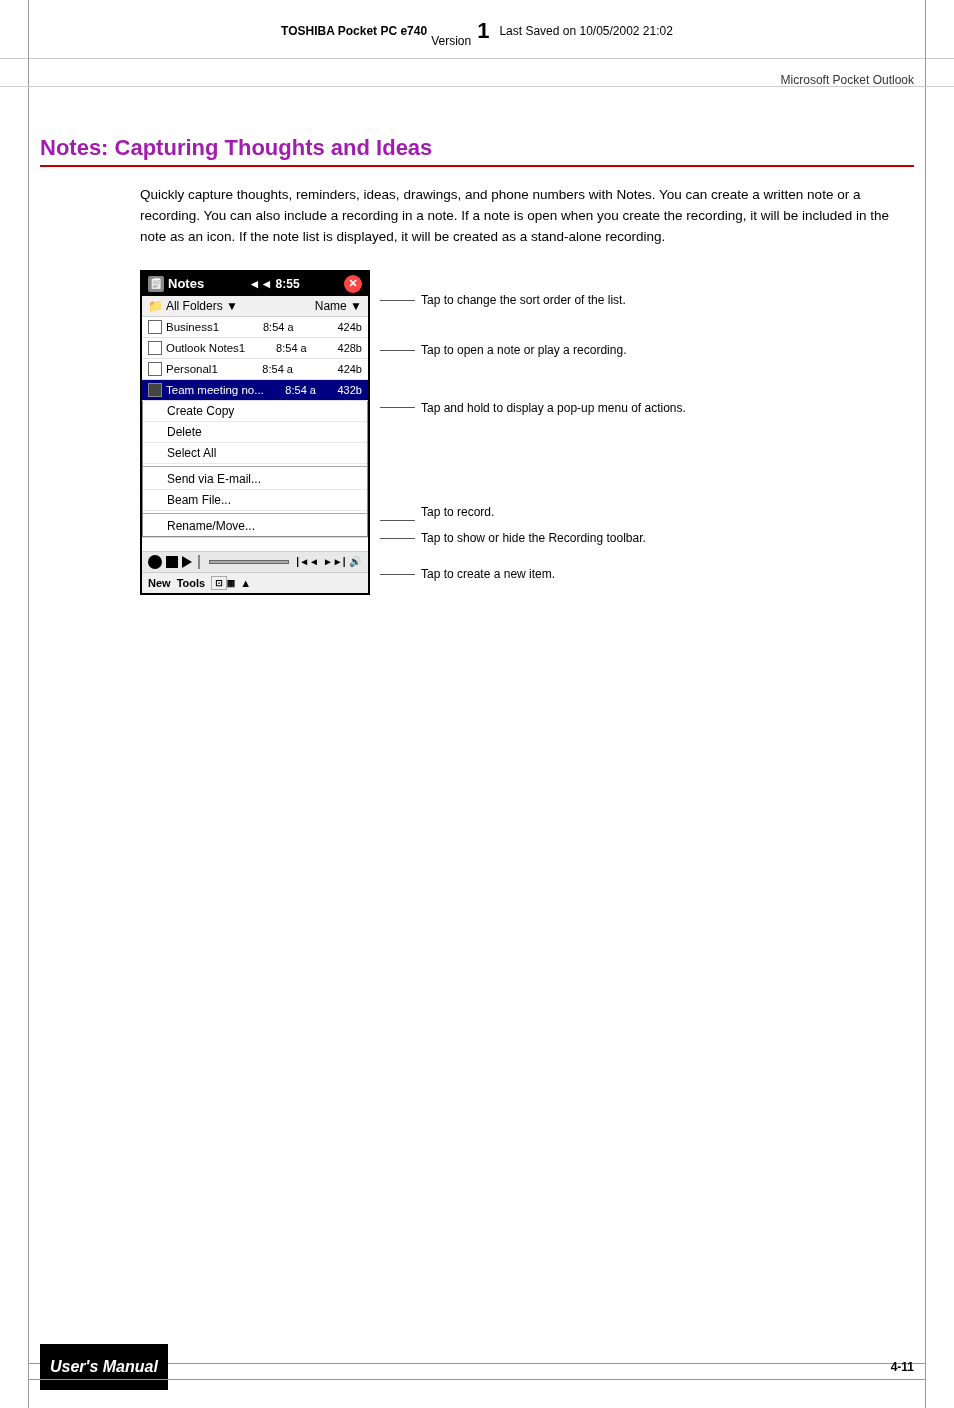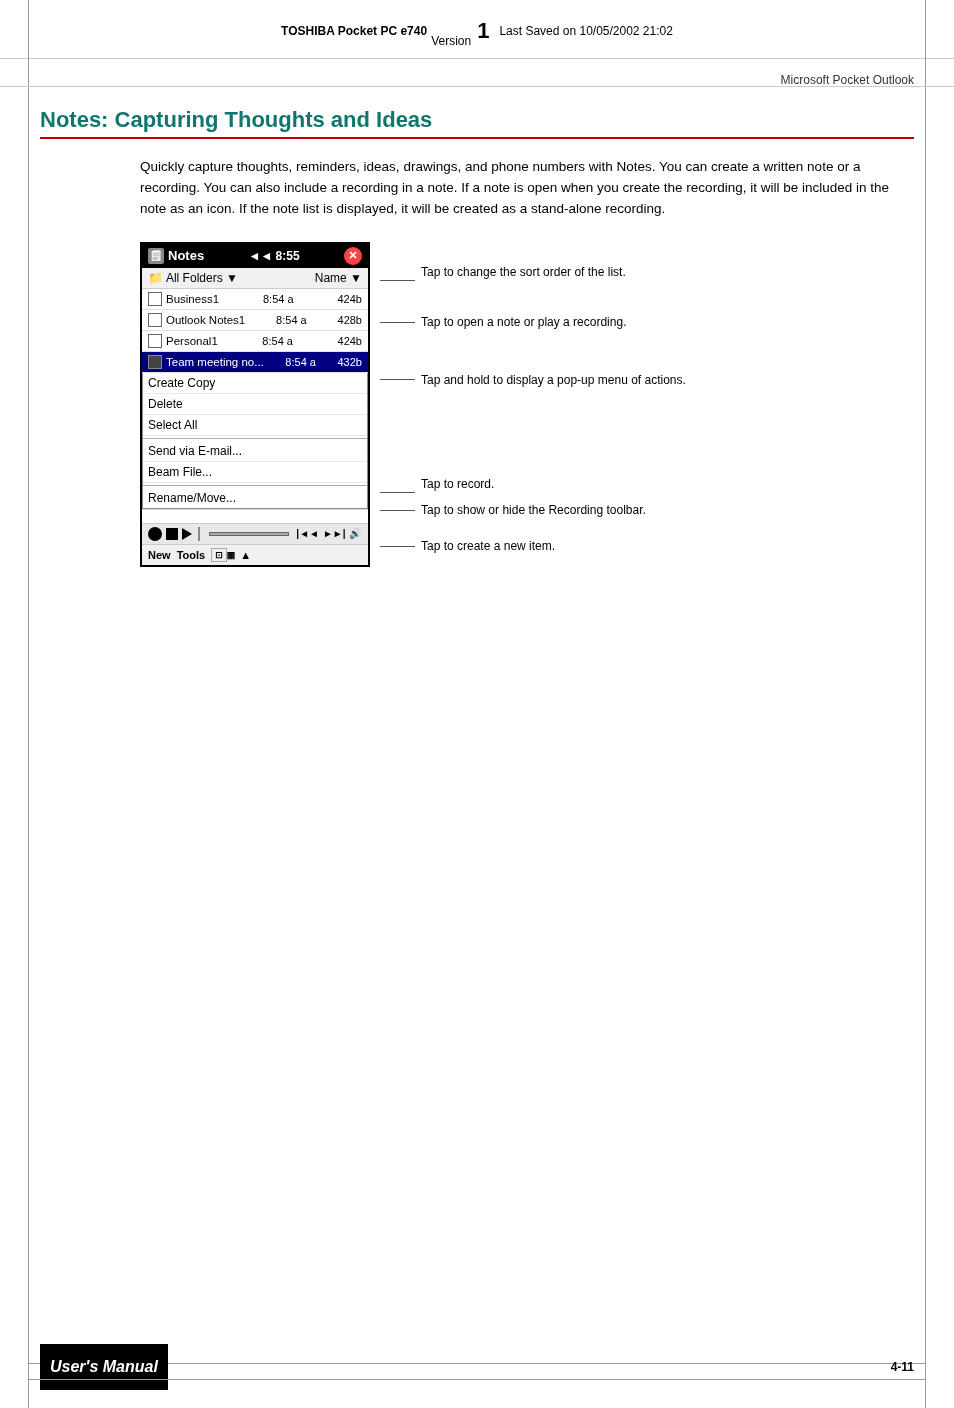--- a/index.html
+++ b/index.html
@@ -71,24 +71,25 @@
 
     
     .main-content {
       padding: 20px 40px 20px 40px;
     }
 
     
     .page-title {
       font-size: 22px;
       font-weight: bold;
-      color: #0f766e;
+      color: #a21caf;
       margin-bottom: 18px;
       border-bottom: 2px solid #c00000;
       padding-bottom: 4px;
+      margin-top: 28px;
     }
 
     
     .intro-paragraph {
       font-size: 13.5px;
       line-height: 1.55;
       margin-bottom: 22px;
       margin-left: 100px;
       margin-right: 20px;
     }
@@ -218,21 +219,21 @@
     }
 
     
     .pda-context-menu {
       background: #fff;
       border: 1px solid #888;
       border-top: none;
       font-size: 12px;
     }
     .pda-menu-item {
-      padding: 3px 5px;
+      padding: 3px 24px;
       border-bottom: 1px solid #e8e8e8;
       cursor: pointer;
     }
     .pda-menu-separator {
       border-top: 1px solid #aaa;
       margin: 2px 0;
     }
     .pda-menu-item:last-child {
       border-bottom: none;
     }
@@ -450,21 +451,21 @@
         </div>
         <div style="display:flex; align-items:center; gap:4px;">
           <span style="font-size:9px; letter-spacing:1px;">▦</span>
           <span>▲</span>
         </div>
       </div>
     </div>
 
     <div class="annotations" style="position:relative; height:320px;">
 
-      <div style="position:absolute; top:22px; left:0; right:0; display:flex; align-items:flex-end;">
+      <div style="position:absolute; top:22px; left:0; right:0; display:flex; align-items:center;">
         <div style="width:35px; height:1px; background:#555; flex-shrink:0;"></div>
         <span style="font-size:12px; margin-left:6px; line-height:1.4;">Tap to change the sort order of the list.</span>
       </div>
 
       <div style="position:absolute; top:72px; left:0; right:0; display:flex; align-items:center;">
         <div style="width:35px; height:1px; background:#555; flex-shrink:0;"></div>
         <span style="font-size:12px; margin-left:6px; line-height:1.4;">Tap to open a note or play a recording.</span>
       </div>
 
       <div style="position:absolute; top:130px; left:0; right:0; display:flex; align-items:flex-start;">

